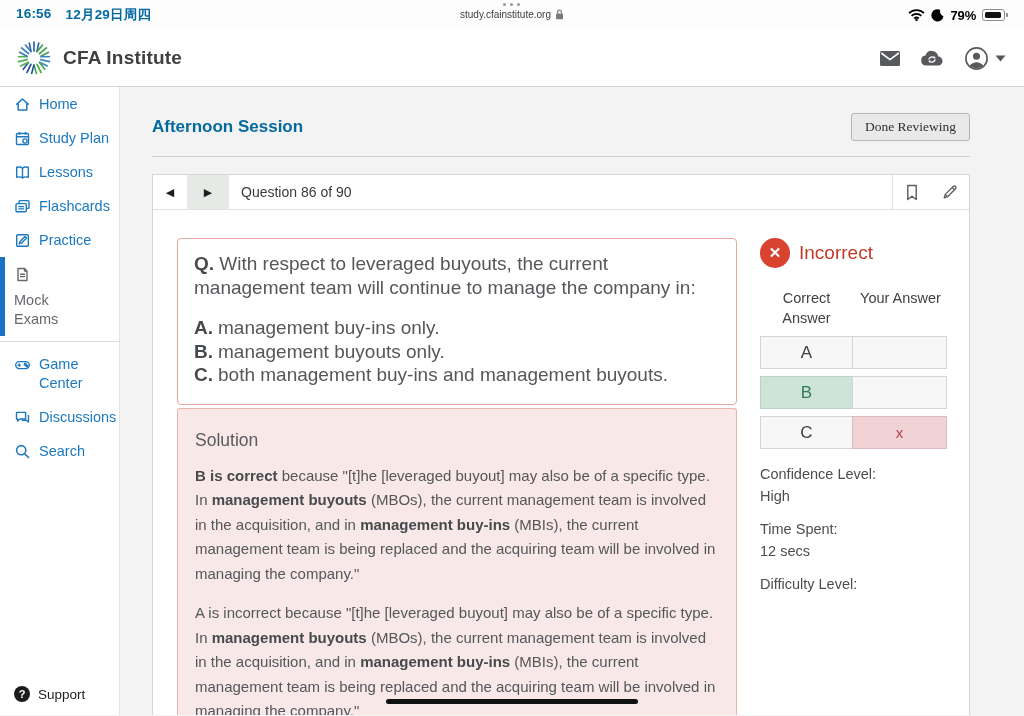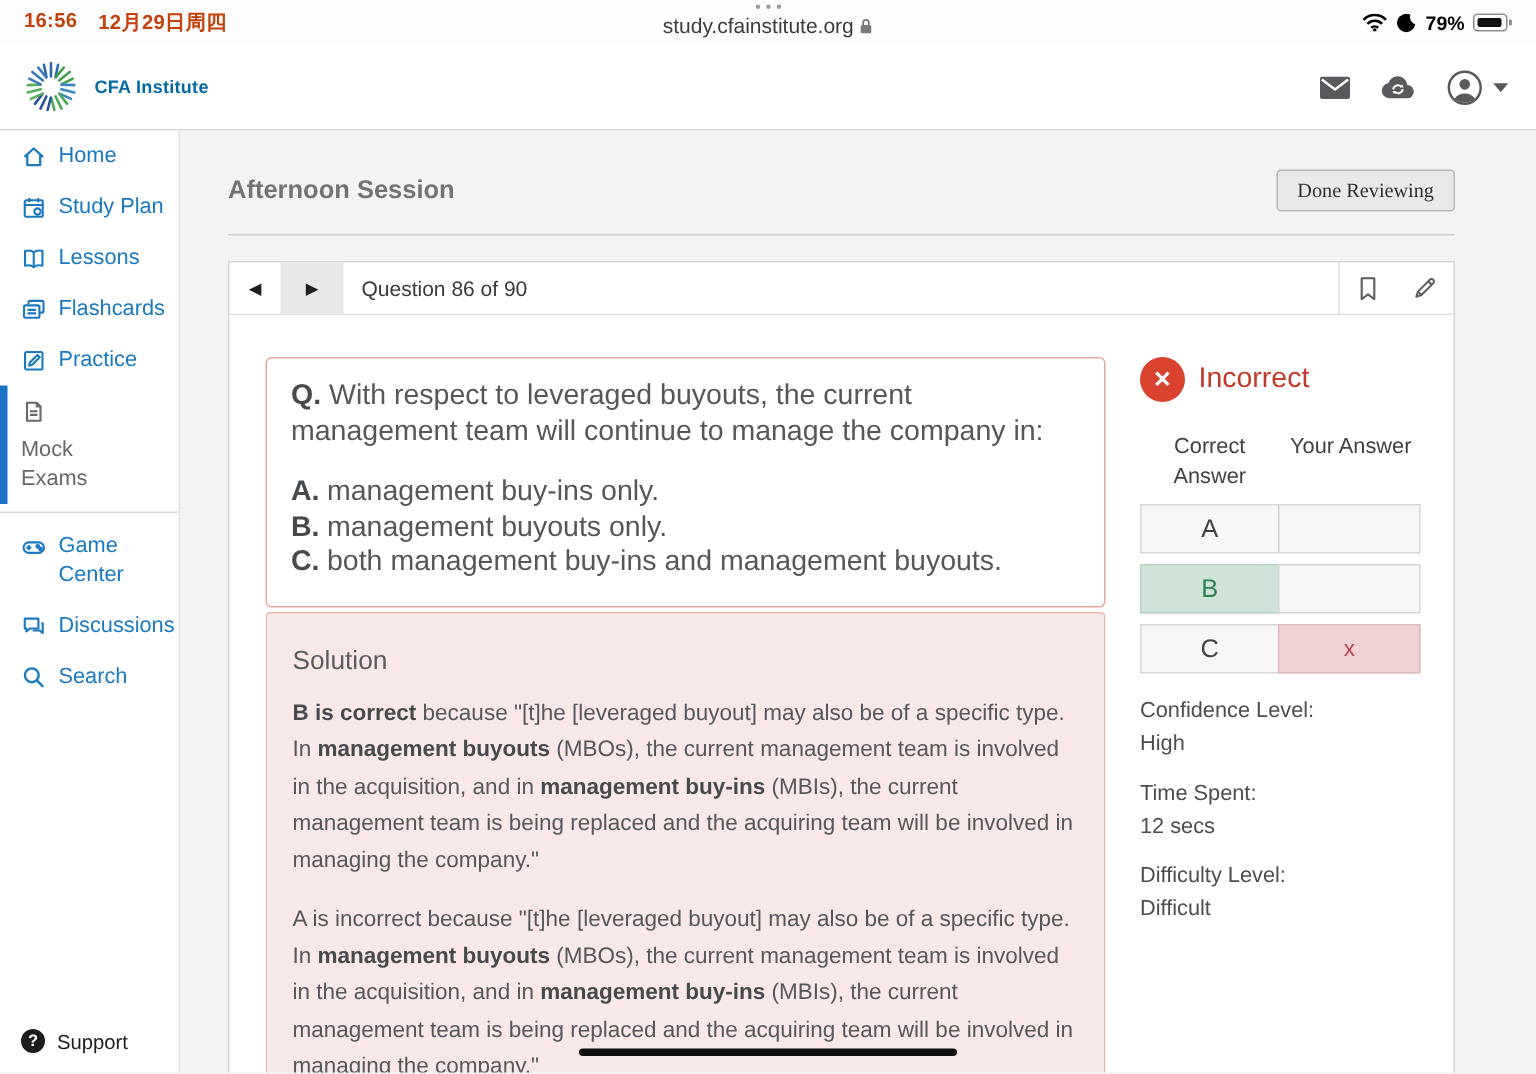--- a/index.html
+++ b/index.html
@@ -2,51 +2,51 @@
 <html><head>
 <meta charset="utf-8">
 <style>
   * { margin:0; padding:0; box-sizing:border-box; }
   html,body { width:1024px; height:716px; overflow:hidden; }
   body { font-family:"Liberation Sans", sans-serif; background:#fff; }
   .screen { position:relative; width:1024px; height:716px; overflow:hidden; background:#f3f3f3; }
 
   
   .statusbar { position:relative; height:30px; background:#fdfdfd; display:flex; align-items:center; padding:0 16px; }
-  .sb-left { display:flex; gap:14px; font-size:13.5px; font-weight:700; color:#c2410c; letter-spacing:.2px; }
+  .sb-left { display:flex; gap:14px; font-size:13.5px; font-weight:700; color:#0369a1; letter-spacing:.2px; }
   .sb-center { position:absolute; left:50%; transform:translateX(-50%); top:3px; text-align:center; }
   .sb-dots { display:flex; gap:4px; justify-content:center; margin-bottom:3px; }
   .sb-dots i { width:3px; height:3px; border-radius:50%; background:#9a9a9a; }
-  .sb-url { font-size:14px; color:#3c3c3e; display:flex; align-items:center; gap:4px; justify-content:center; }
+  .sb-url { font-size:10px; color:#3c3c3e; display:flex; align-items:center; gap:4px; justify-content:center; }
   .sb-right { margin-left:auto; display:flex; align-items:center; gap:6px; font-size:13px; font-weight:600; color:#000; }
   .battery-shell { position:relative; width:23px; height:11.5px; border:1px solid #8e8e8e; border-radius:3px; }
   .battery-fill { position:absolute; left:1.5px; top:1.5px; bottom:1.5px; width:76%; background:#111; border-radius:1.5px; }
   .battery-nub { width:1.6px; height:4px; background:#8e8e8e; border-radius:0 1px 1px 0; margin-left:1px; }
 
   
   .appheader { height:57px; background:#fff; border-bottom:1px solid #d4d4d4; display:flex; align-items:center; padding:0 18px 0 14px; }
   .brand { display:flex; align-items:center; gap:9px; }
-  .brand-name { font-size:12px; font-weight:600; color:#0369a1; letter-spacing:.2px; }
+  .brand-name { font-size:19px; font-weight:600; color:#404040; letter-spacing:.2px; }
   .hdr-icons { margin-left:auto; display:flex; align-items:center; gap:20px; }
   .hdr-btn { display:flex; align-items:center; gap:6px; cursor:default; }
 
   
   .bodyrow { display:flex; height:628px; }
   .sidebar { width:120px; background:#fff; border-right:1px solid #e4e4e4; display:flex; flex-direction:column; }
   .side-item { display:flex; align-items:flex-start; gap:8px; padding:7.5px 6px 7.5px 9px; border-left:5px solid transparent; color:#1b79c0; font-size:14.5px; line-height:19px; }
   .side-item svg { flex:0 0 auto; margin-top:1px; }
   .side-item.active { color:#66686c; border-left-color:#1a73c2;flex-direction:column; }
   .side-label.narrow { display:inline-block; max-width:56px; }
   .side-divider { height:1px; background:#dcdcdc; margin:5px 0; }
   .support-row { margin-top:auto; display:flex; align-items:center; gap:8px; padding:13px 14px; font-size:13.5px; color:#1d1d1f; }
   .support-badge { width:16px; height:16px; border-radius:50%; background:#1c1c1e; color:#fff; font-size:11px; font-weight:700; display:flex; align-items:center; justify-content:center; }
 
   .content { flex:1; background:#f3f3f3; padding-left:32px; overflow:hidden; }
   .content-head { width:818px; margin-top:26px; display:flex; justify-content:space-between; align-items:center; }
-  .page-title { font-size:17px; font-weight:700; color:#737373; }
+  .page-title { font-size:17px; font-weight:700; color:#0369a1; }
   .done-btn { font-family:Liberation Serif, serif; font-size:13.5px; color:#2f2f31; background:#e9e9e9; border:1px solid #b5b5b5; border-radius:3px; padding:5px 13px; }
   .head-divider { width:818px; border:none; border-top:1px solid #d0d0d0; margin:15px 0 17px; }
 
   
   .panel { width:818px; background:#fff; border:1px solid #d6d6d6; height:562px; }
   .qnav { height:35px; border-bottom:1px solid #e0e0e0; display:flex; align-items:stretch; }
   .qnav-btn { width:34px; display:flex; align-items:center; justify-content:center; font-size:11px; color:#1f1f21; }
   .qnav-btn.fwd { width:42px; background:#e7e9e7; }
   .qnav-label { align-self:center; margin-left:12px; font-size:14px; color:#3a3a3c; }
   .qnav-spacer { flex:1; }
@@ -365,21 +365,20 @@
               <div class="stat">
                 <div>Confidence Level:</div>
                 <div>High</div>
               </div>
               <div class="stat">
                 <div>Time Spent:</div>
                 <div>12 secs</div>
               </div>
               <div class="stat">
                 <div>Difficulty Level:</div>
-                <div>Difficult</div>
               </div>
             </div>
           </div>
         </div>
       </div>
     </div>
   </div>
 
   <div class="home-indicator"></div>
 </div>

